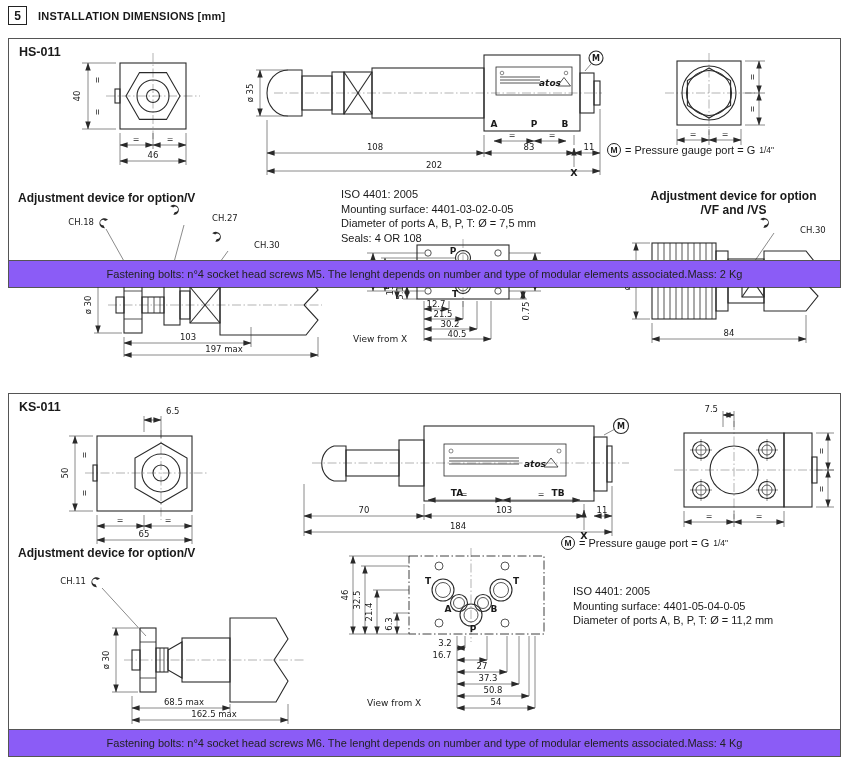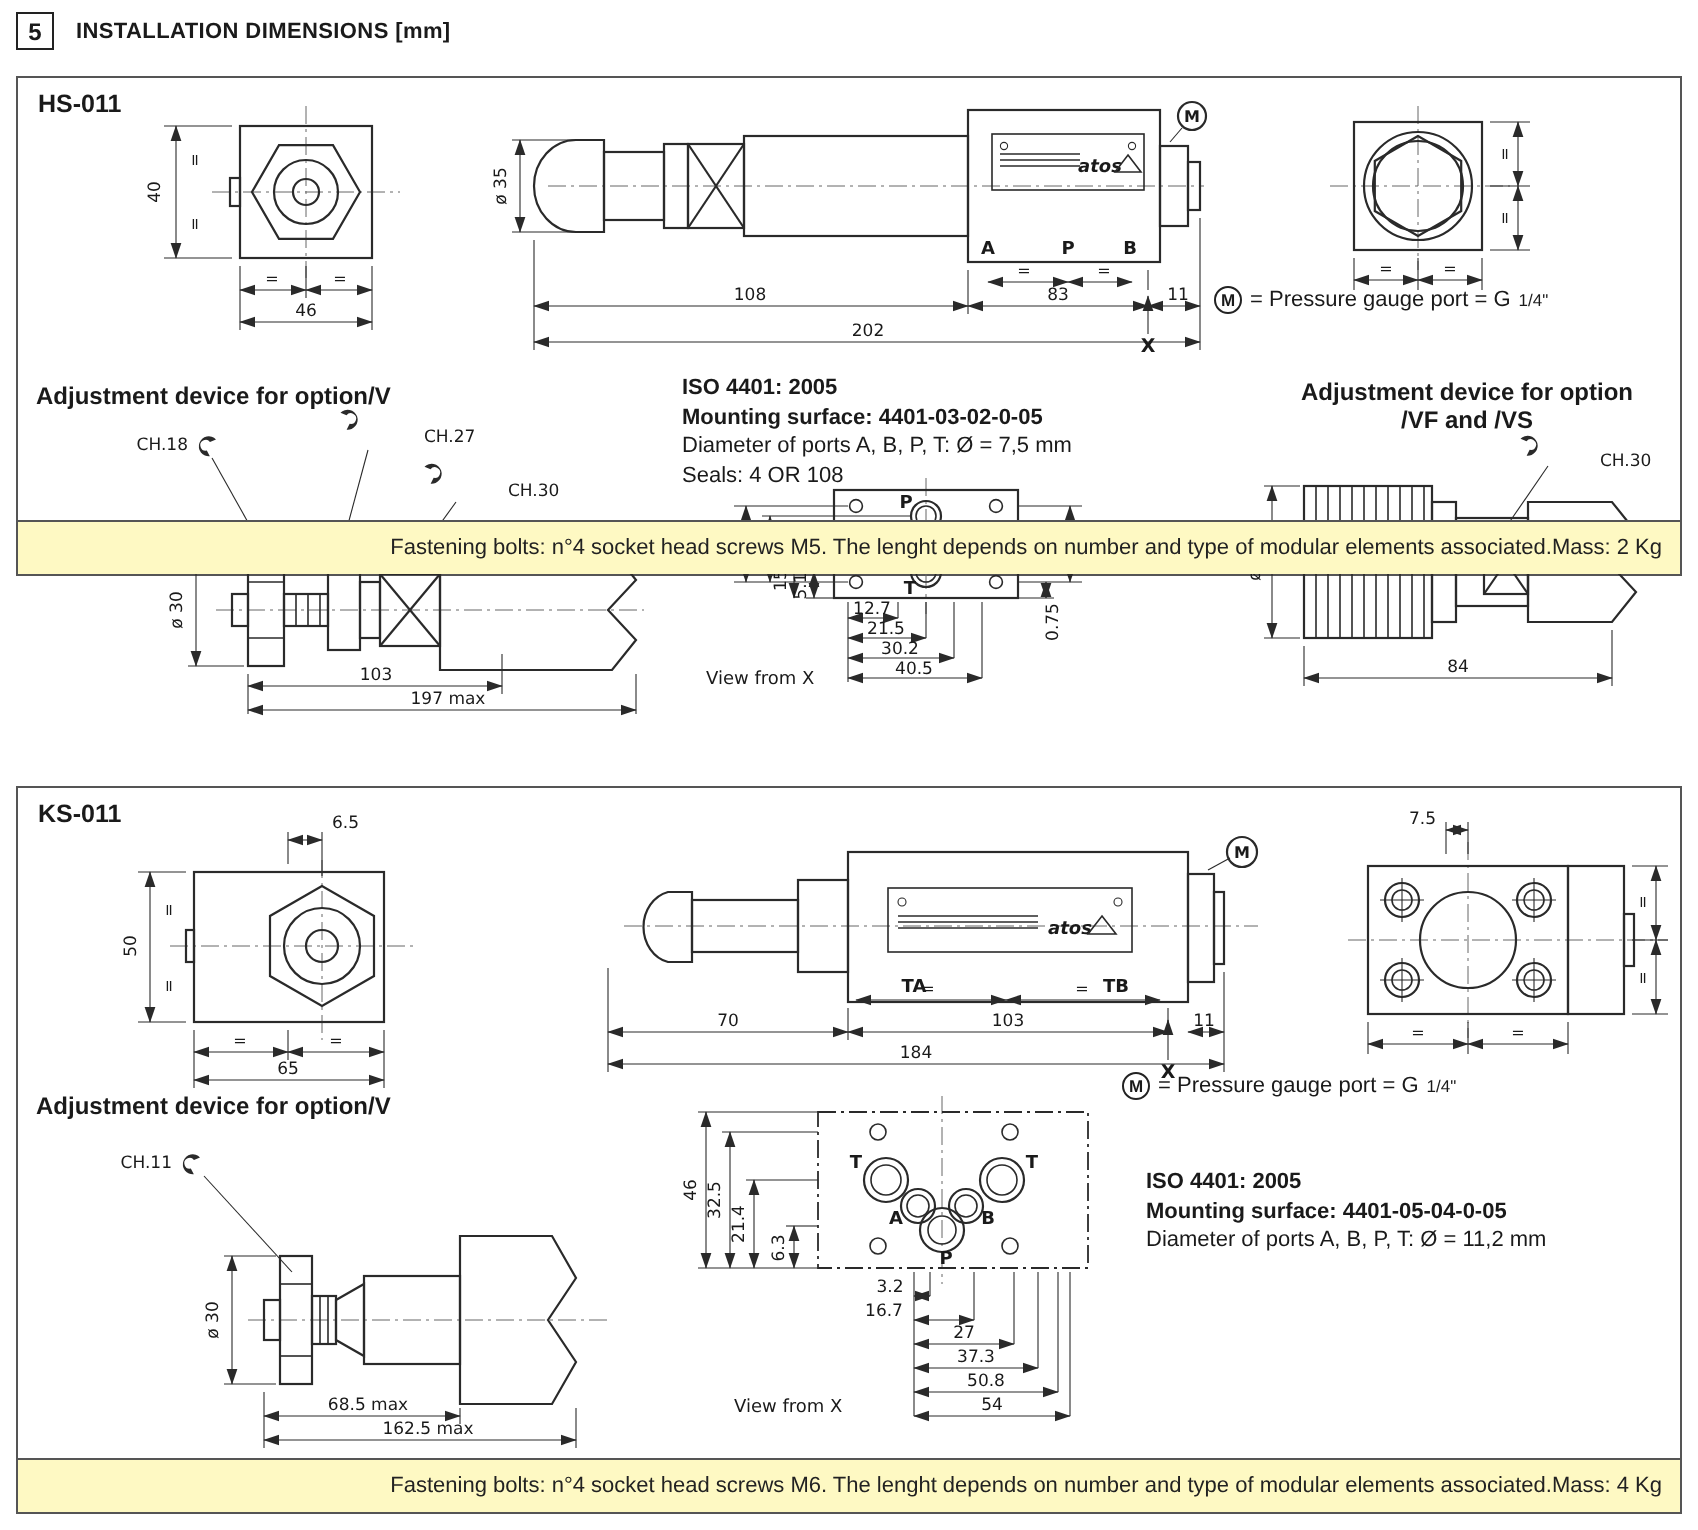--- a/index.html
+++ b/index.html
@@ -6,25 +6,25 @@
 html,body{background:#fff}
 body{width:849px;height:765px;position:relative;font-family:"Liberation Sans",sans-serif;color:#1a1a1a;overflow:hidden}
 .sec{position:absolute;left:8px;width:833px;border:1px solid #555;background:#fff}
 .hdr{position:absolute;top:6px;left:8px;display:flex;align-items:center;gap:11px}
 .hdr-num{width:19px;height:19px;border:1.5px solid #222;display:flex;align-items:center;justify-content:center;font-weight:700;font-size:12px}
 .hdr-title{font-weight:700;font-size:11px;letter-spacing:.2px}
 .model{position:absolute;top:6px;left:10px;font-weight:700;font-size:12.5px}
 .sub{position:absolute;font-weight:700;font-size:12px}
 .sub.center{text-align:center;line-height:14px}
 .iso-block{position:absolute;font-size:11px;line-height:14.5px}
-.iso-block .b{font-weight:700}
+.iso-block .b{font-weight:400}
 .gauge-note{position:absolute;font-size:11px;display:flex;align-items:center;gap:4px;white-space:nowrap}
 .m-circle{display:inline-flex;width:14px;height:14px;border:1.2px solid #222;border-radius:50%;align-items:center;justify-content:center;font-size:8.5px;font-weight:700;flex:0 0 auto}
 .frac{font-size:8.5px}
-.foot{position:absolute;left:0;right:0;bottom:0;height:27px;border-top:1px solid #555;display:flex;justify-content:flex-end;align-items:center;padding:0 9px;font-size:11px;color:#222;background:#fef9c3}
+.foot{position:absolute;left:0;right:0;bottom:0;height:27px;border-top:1px solid #555;display:flex;justify-content:center;align-items:center;padding:0 9px;font-size:11px;color:#222;background:#8b5cf6}
 svg.draw{position:absolute;overflow:visible}
 svg text{font-family:"DejaVu Sans",sans-serif;font-size:9px;fill:#1a1a1a}
 text.d{font-size:8.5px}
 text.eqt{font-size:8px}
 text.port{font-weight:700;font-size:9px}
 text.xl{font-weight:700;font-size:9.5px}
 text.mglyph{font-size:8px;font-weight:700}
 text.brand{font-weight:700;font-style:italic;font-size:9px}
 .ln{stroke:#2a2a2a;stroke-width:1.1;fill:none}
 .lm{stroke:#2a2a2a;stroke-width:.8;fill:none}

